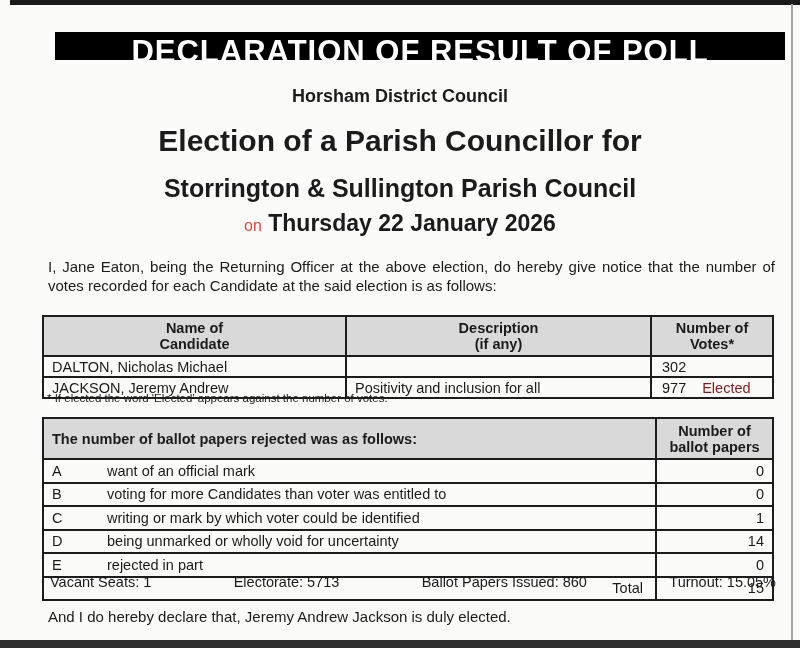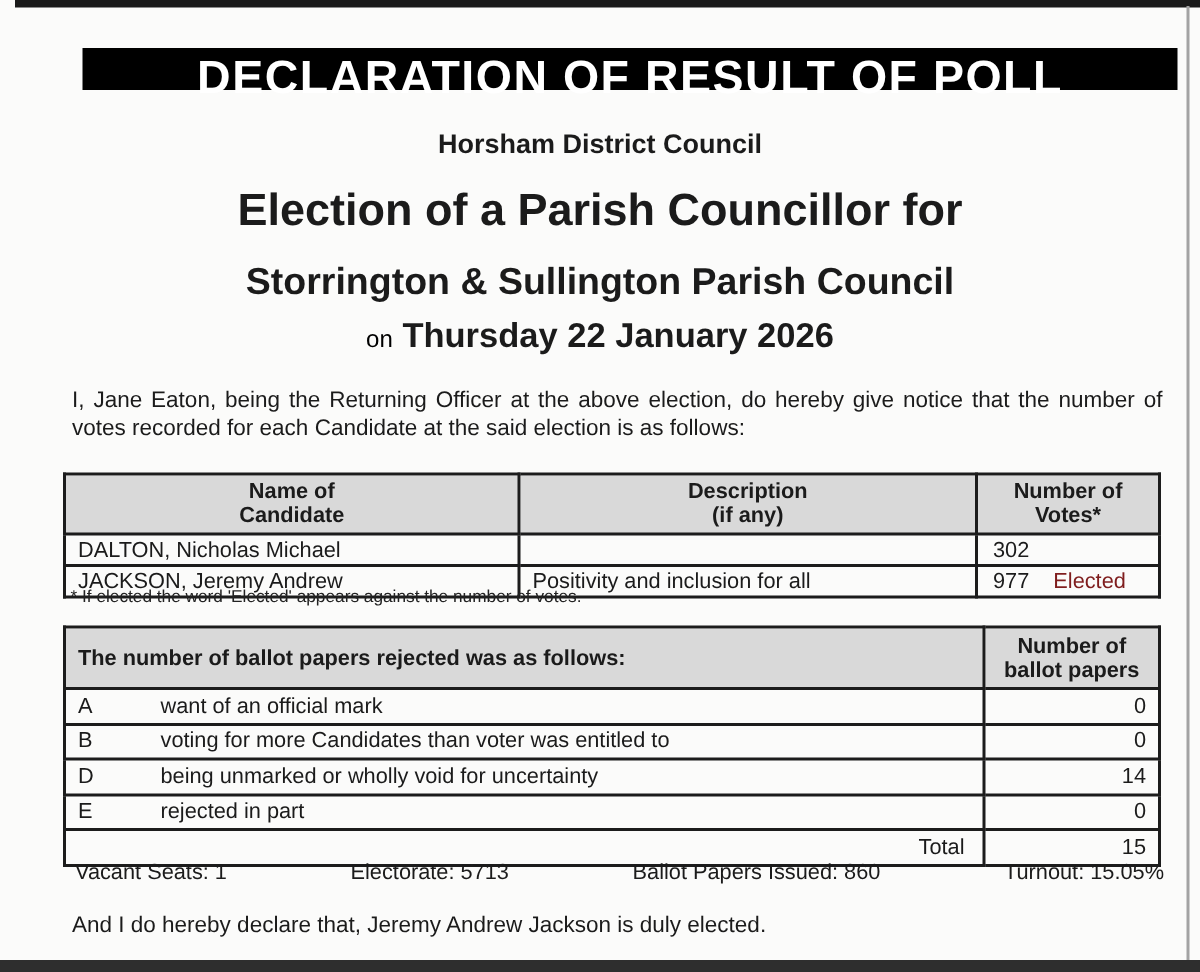--- a/index.html
+++ b/index.html
@@ -35,21 +35,21 @@
     text-align: center; font-size: 30px; font-weight: bold;
   }
   .parish {
     position: absolute; top: 174px; left: 0; width: 800px;
     text-align: center; font-size: 25px; font-weight: bold;
   }
   .date-line {
     position: absolute; top: 210px; left: 0; width: 800px;
     text-align: center; font-size: 23px; font-weight: bold;
   }
-  .date-prefix { font-size: 16px; font-weight: normal; color: #000000; }
+  .date-prefix { font-size: 16px; font-weight: normal; color: #ef4444; }
 
   .notice {
     position: absolute; top: 258px; left: 48px; width: 727px;
     font-size: 15px; line-height: 18.5px; text-align: justify;
   }
 
   table { border-collapse: collapse; table-layout: fixed; width: 730px; }
   td, th { border: 2px solid #1c1c1c; font-size: 14.5px; overflow: hidden; white-space: nowrap; }
   .hdr { background: #d9d9d9; font-weight: bold; text-align: center; vertical-align: middle; line-height: 16px; }
 
@@ -157,20 +157,24 @@
     </tr>
     <tr>
       <td class="data reason-cell"><span class="code">A</span><span>want of an official mark</span></td>
       <td class="data count-cell">0</td>
     </tr>
     <tr>
       <td class="data reason-cell"><span class="code">B</span><span>voting for more Candidates than voter was entitled to</span></td>
       <td class="data count-cell">0</td>
     </tr>
     <tr>
+      <td class="data reason-cell"><span class="code">C</span><span>writing or mark by which voter could be identified</span></td>
+      <td class="data count-cell">1</td>
+    </tr>
+    <tr>
       <td class="data reason-cell"><span class="code">D</span><span>being unmarked or wholly void for uncertainty</span></td>
       <td class="data count-cell">14</td>
     </tr>
     <tr>
       <td class="data reason-cell"><span class="code">E</span><span>rejected in part</span></td>
       <td class="data count-cell">0</td>
     </tr>
     <tr>
       <td class="data total-cell">Total</td>
       <td class="data count-cell">15</td>

